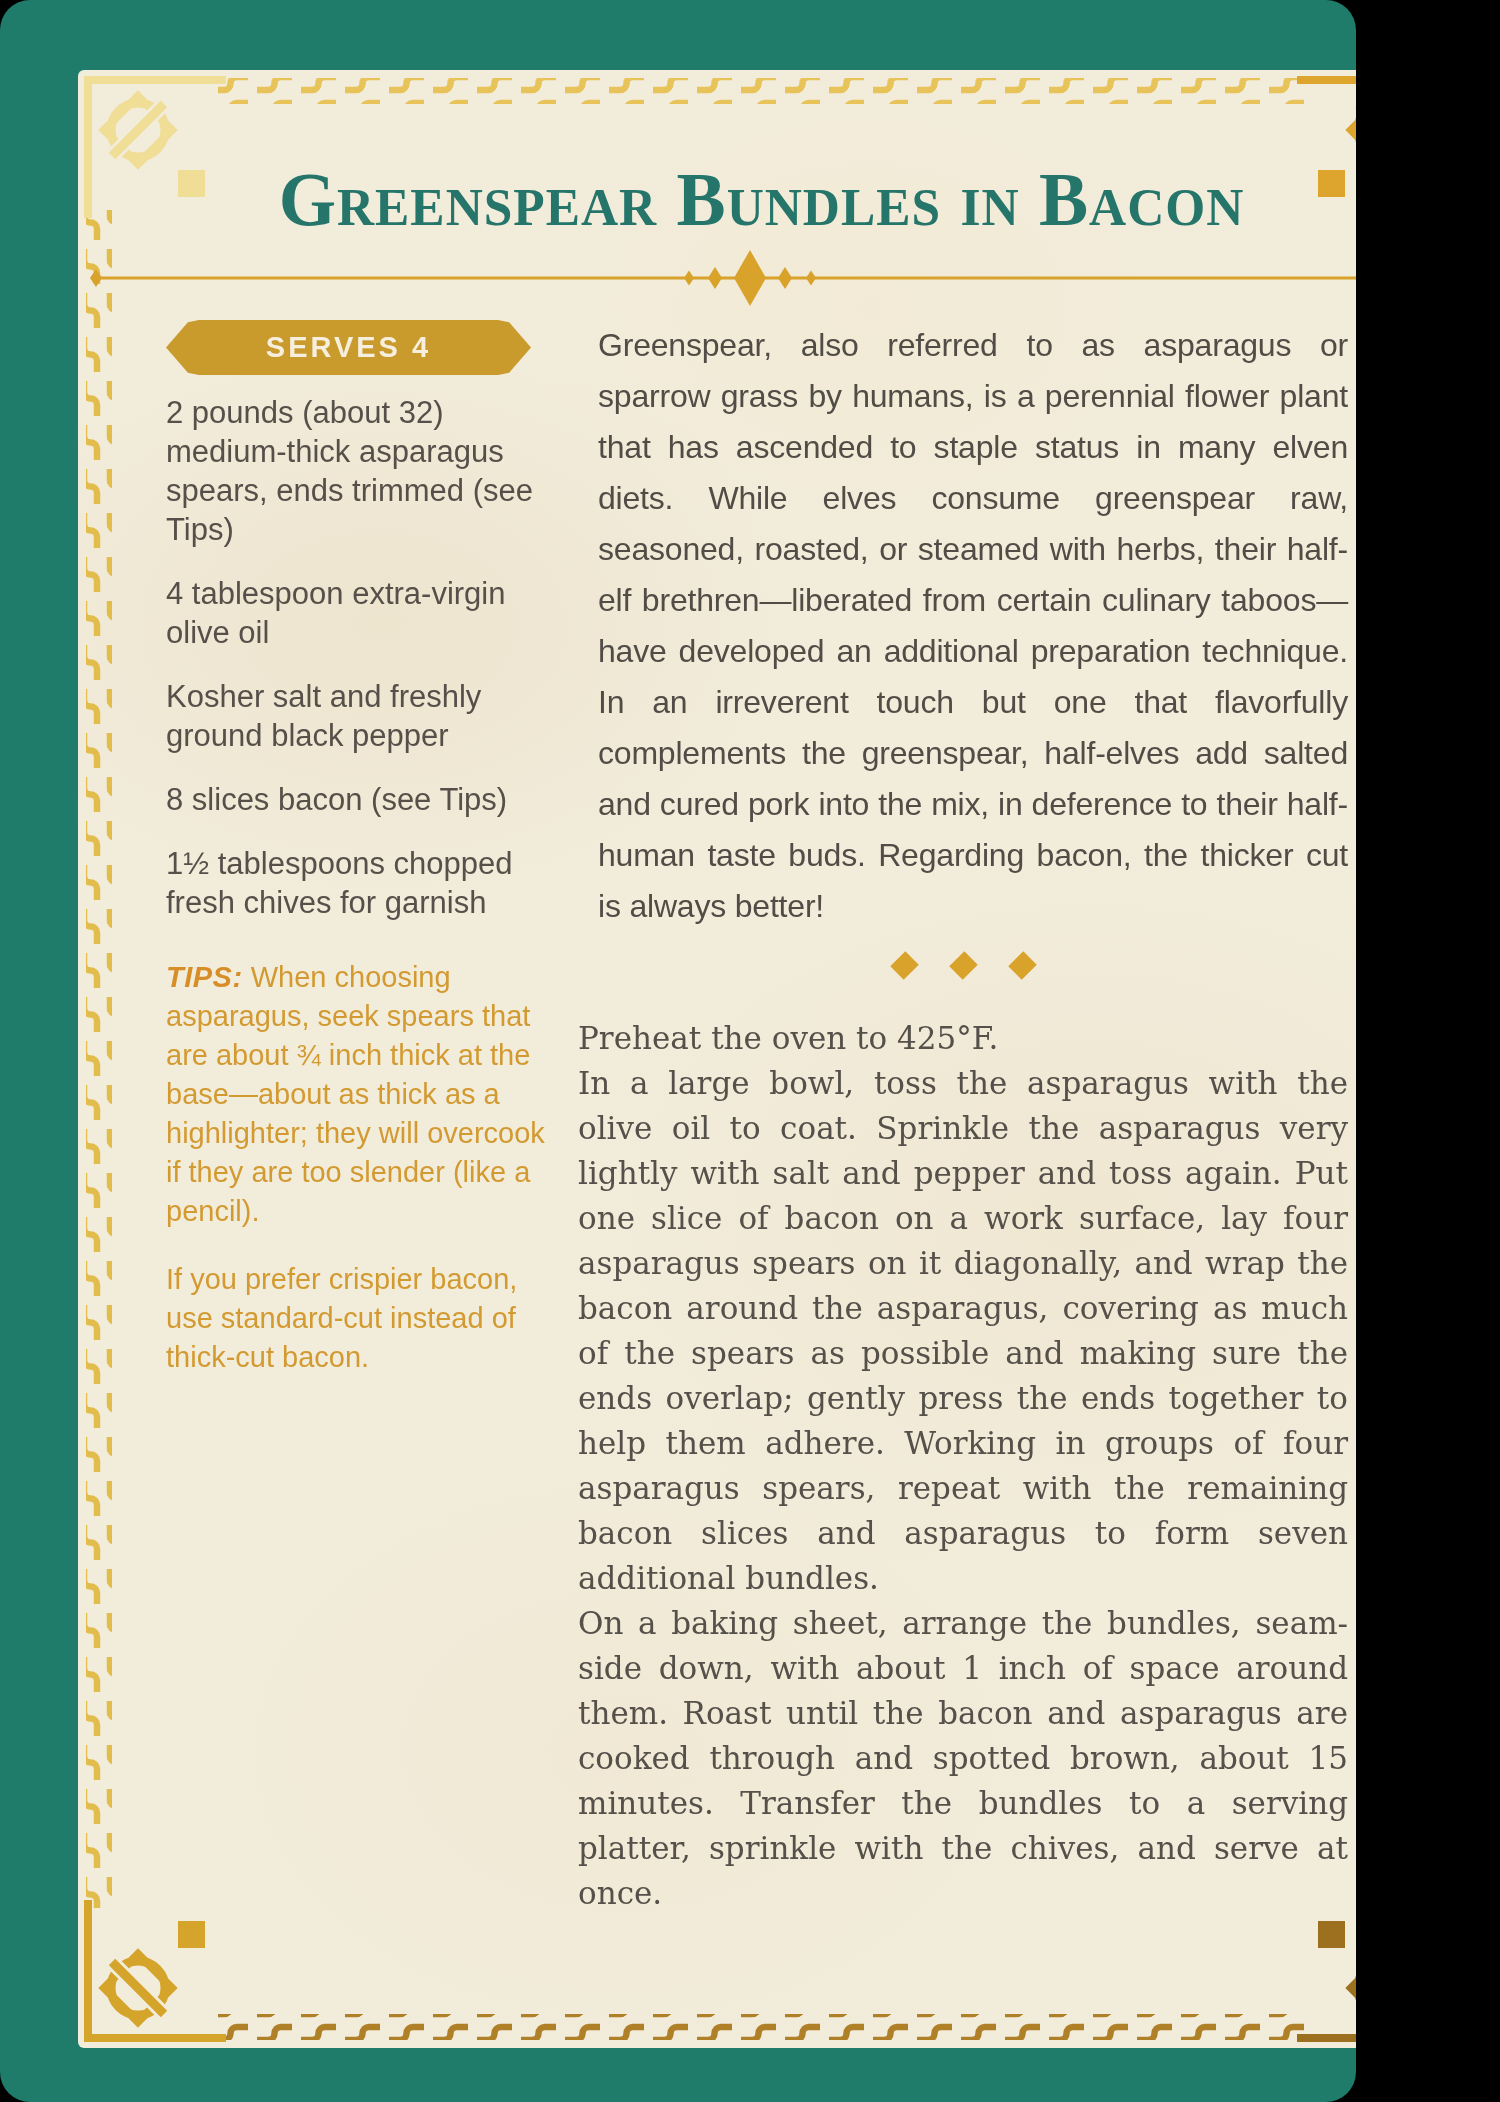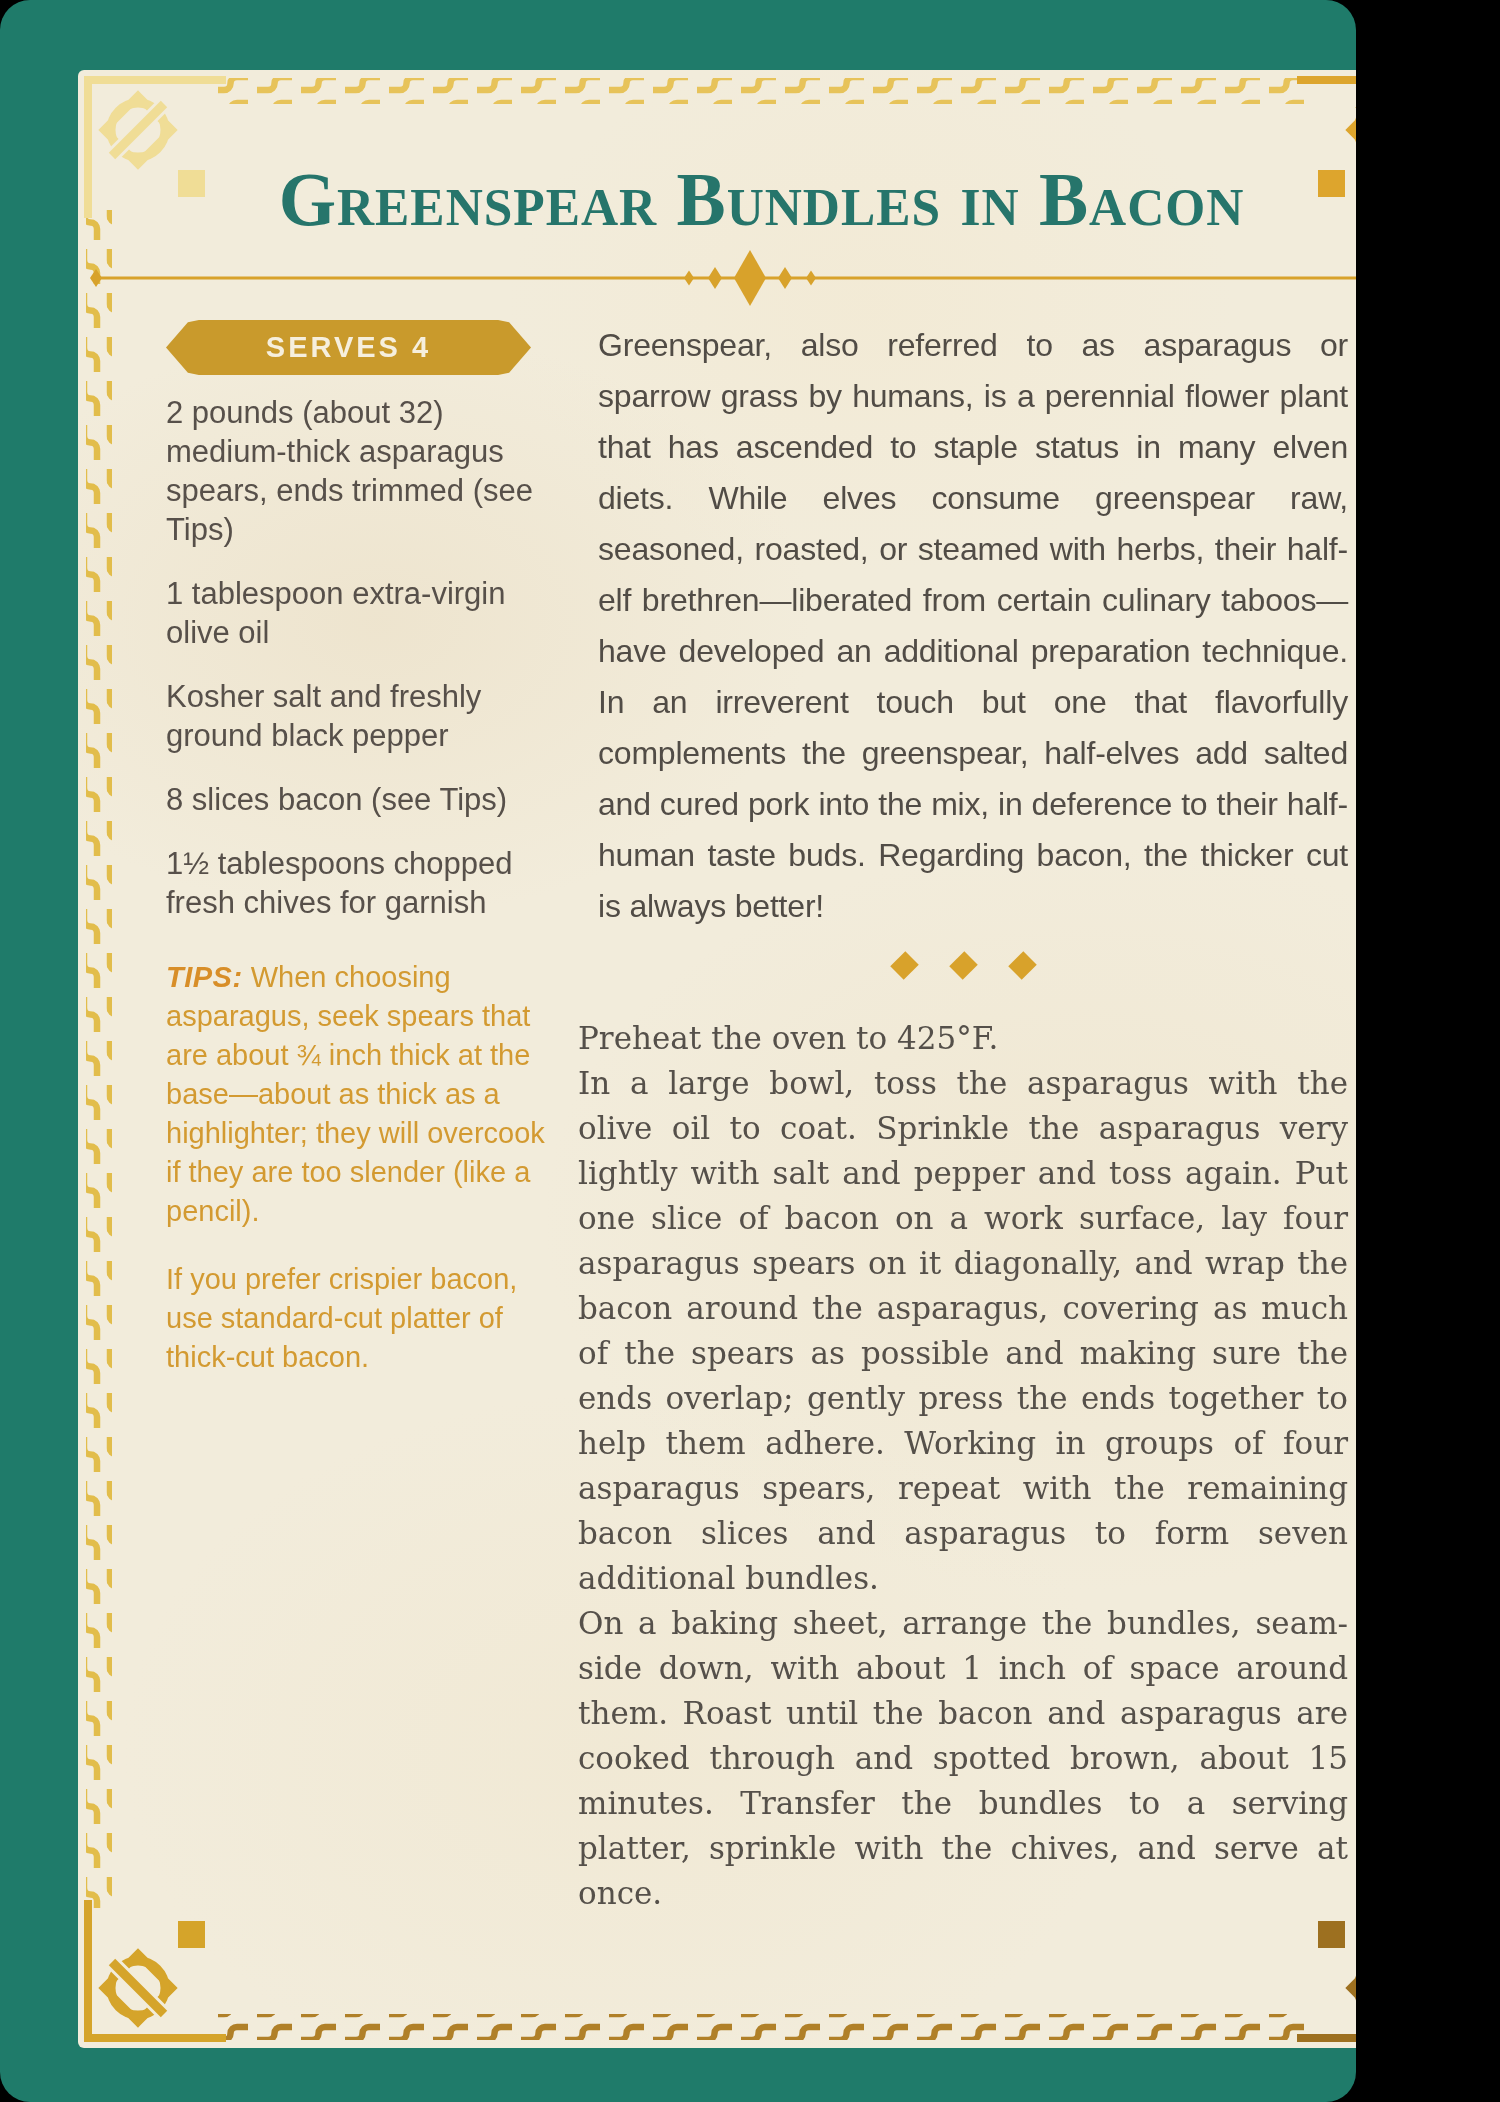--- a/index.html
+++ b/index.html
@@ -95,30 +95,30 @@
           <path d="M733 200.5 L738 208 L733 215.5 L728 208 Z"></path>
         </g>
       </svg>
 
       <div class="title">Greenspear Bundles in Bacon</div>
 
       <div class="left-col">
         <div class="badge">SERVES 4</div>
 
         <div class="ingredient">2 pounds (about 32) medium-thick asparagus spears, ends trimmed (see Tips)</div>
-        <div class="ingredient">1 tablespoon extra-virgin olive oil</div>
+        <div class="ingredient">4 tablespoon extra-virgin olive oil</div>
         <div class="ingredient">Kosher salt and freshly ground black pepper</div>
         <div class="ingredient">8 slices bacon (see Tips)</div>
         <div class="ingredient">1½ tablespoons chopped fresh chives for garnish</div>
 
         <div class="tips">
           <span class="lbl">TIPS:</span>
           <span>When choosing asparagus, seek spears that are about ¾ inch thick at the base—about as thick as a highlighter; they will overcook if they are too slender (like a pencil).</span>
         </div>
-        <div class="tips-2">If you prefer crispier bacon, use standard-cut platter of thick-cut bacon.</div>
+        <div class="tips-2">If you prefer crispier bacon, use standard-cut instead of thick-cut bacon.</div>
       </div>
 
       <div class="right-col">
         <div class="intro">Greenspear, also referred to as asparagus or sparrow grass by humans, is a perennial flower plant that has ascended to staple status in many elven diets. While elves consume greenspear raw, seasoned, roasted, or steamed with herbs, their half-elf brethren—liberated from certain culinary taboos—have developed an additional preparation technique. In an irreverent touch but one that flavorfully complements the greenspear, half-elves add salted and cured pork into the mix, in deference to their half-human taste buds. Regarding bacon, the thicker cut is always better!</div>
 
         <div class="dia-row">
           <span class="dia"></span>
           <span class="dia"></span>
           <span class="dia"></span>
         </div>

